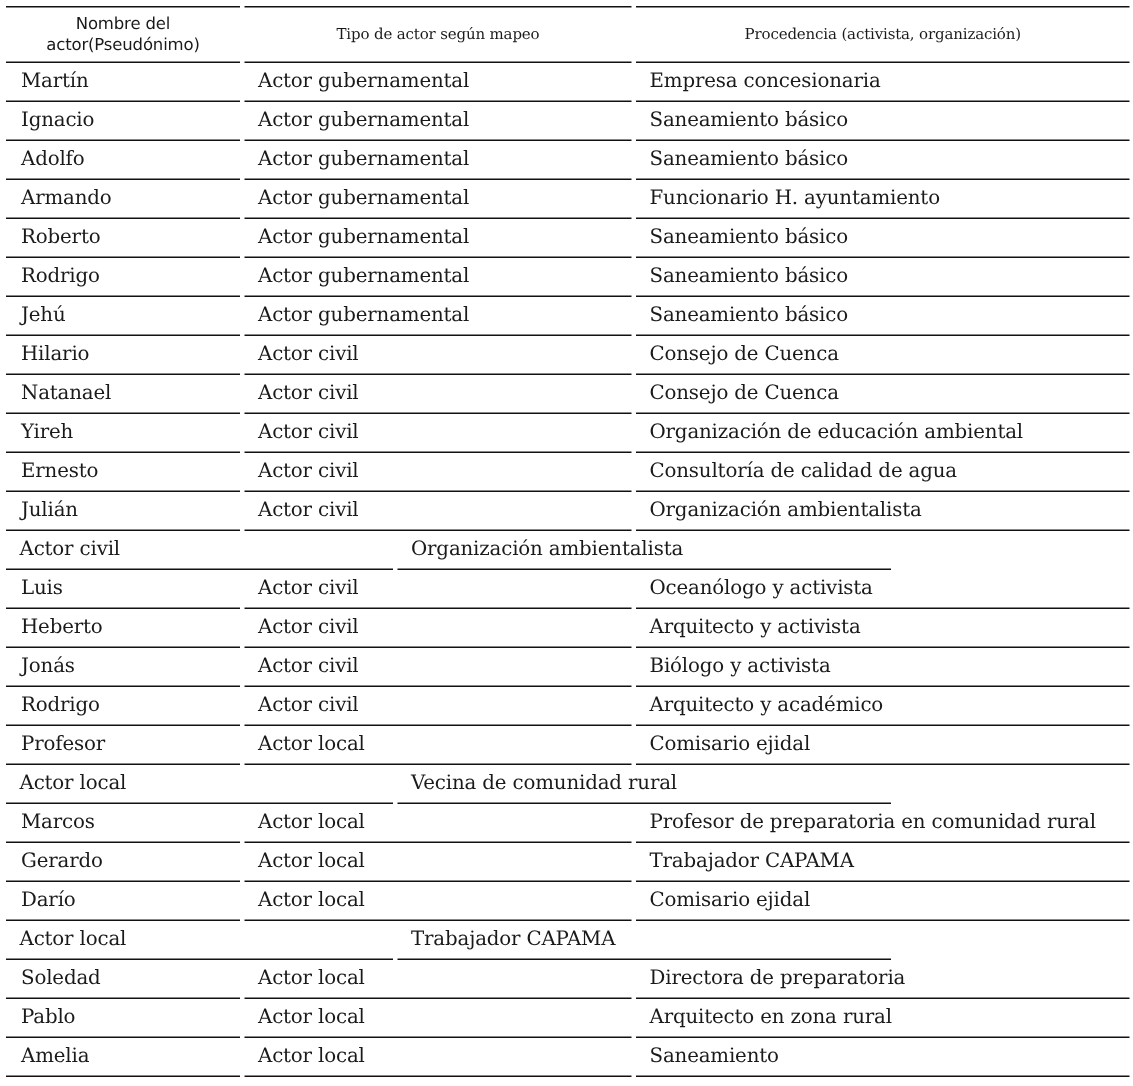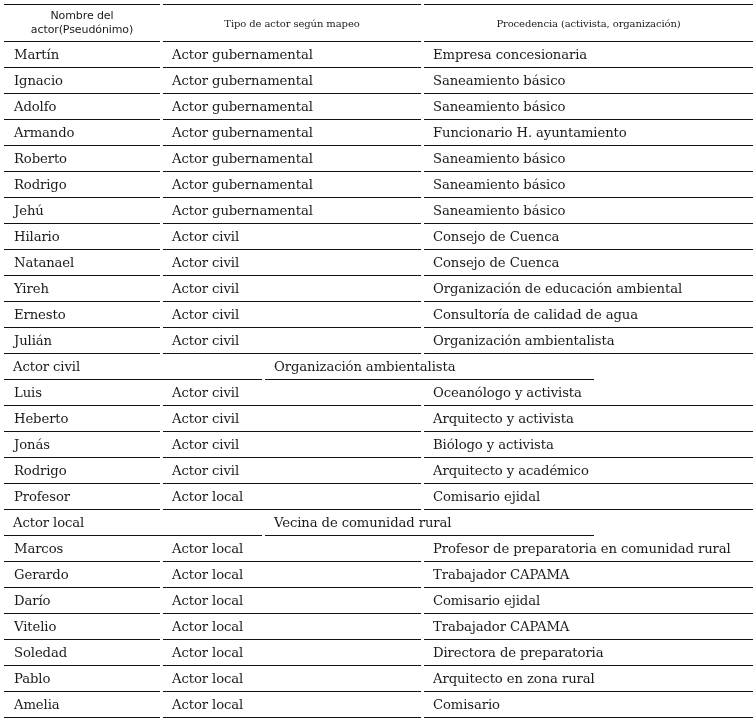--- a/index.html
+++ b/index.html
@@ -263,23 +263,20 @@
           <span>Darío</span>
         </div>
         <div class="cell c2">
           <span>Actor local</span>
         </div>
         <div class="cell c3">
           <span>Comisario ejidal</span>
         </div>
       </div>
       <div class="row">
-        <div class="cell c1">
-          <span>Vitelio</span>
-        </div>
         <div class="cell c2">
           <span>Actor local</span>
         </div>
         <div class="cell c3">
           <span>Trabajador CAPAMA</span>
         </div>
       </div>
       <div class="row">
         <div class="cell c1">
           <span>Soledad</span>
@@ -303,17 +300,17 @@
         </div>
       </div>
       <div class="row">
         <div class="cell c1">
           <span>Amelia</span>
         </div>
         <div class="cell c2">
           <span>Actor local</span>
         </div>
         <div class="cell c3">
-          <span>Comisario</span>
+          <span>Saneamiento</span>
         </div>
       </div>
     </div>
 </div>
 
 </body></html>

